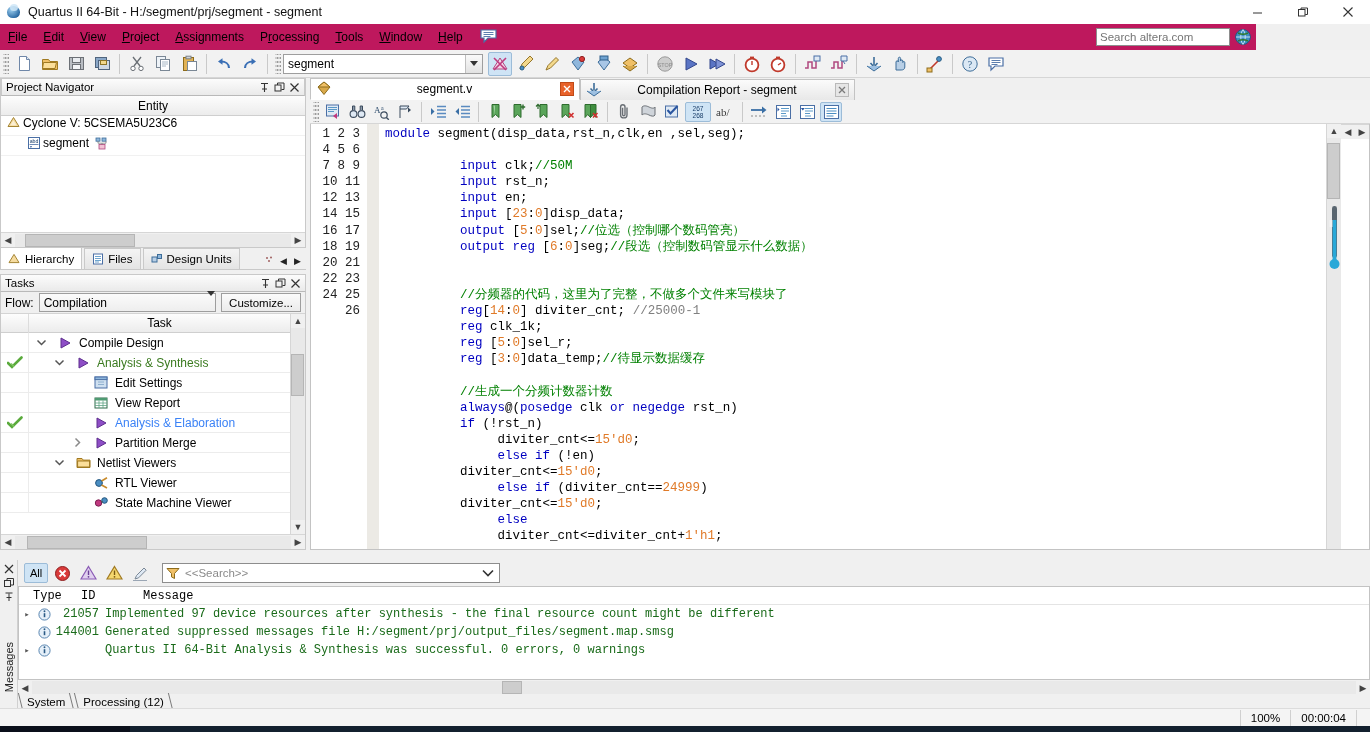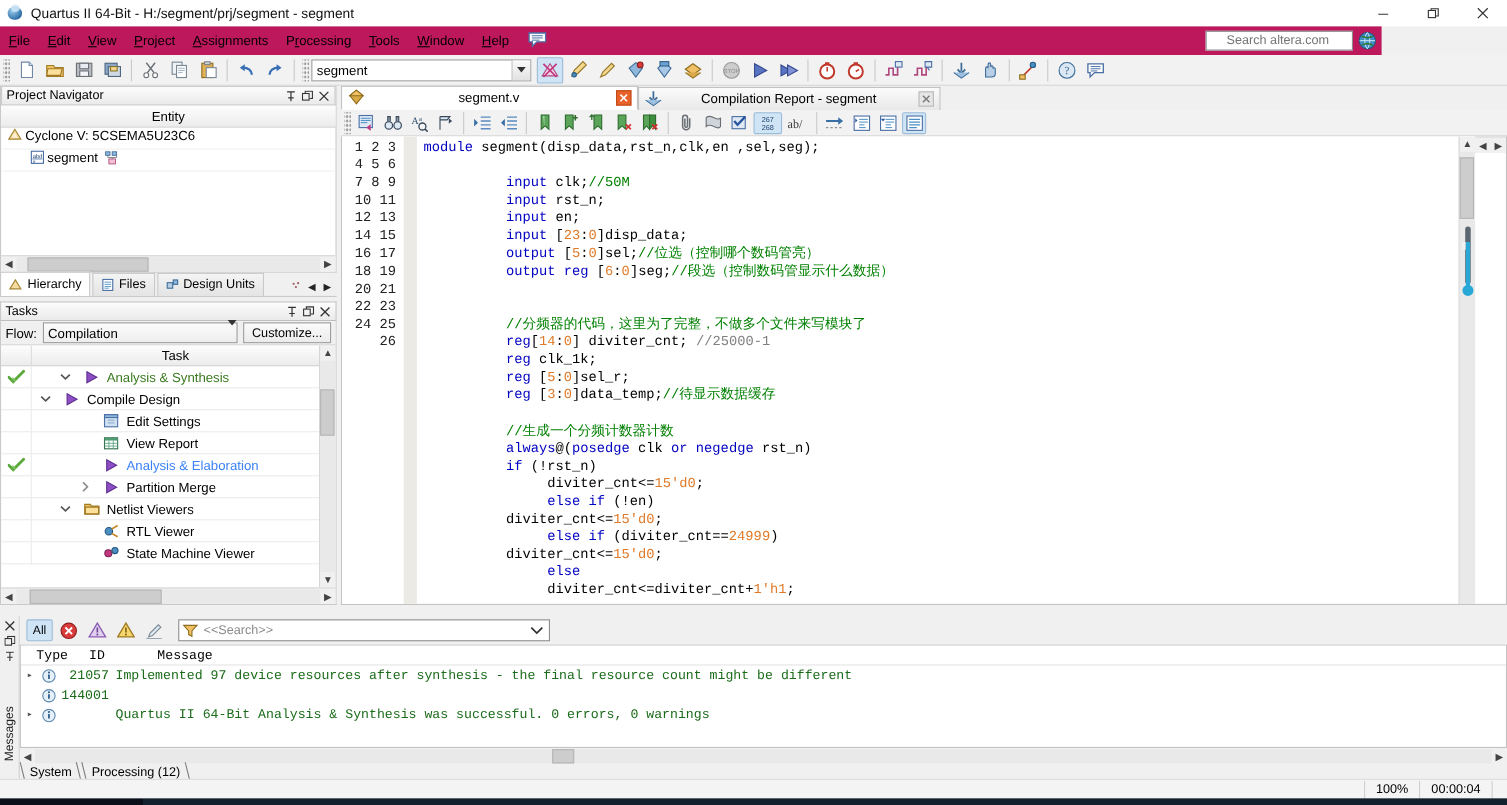--- a/index.html
+++ b/index.html
@@ -52,21 +52,21 @@
   }
   .menuitem u { text-decoration: underline; }
   .menu-note-icon {
     width: 20px; height: 18px; margin-left: 8px; position: relative;
   }
   .search-wrap {
     margin-left: auto; display: flex; align-items: center; padding-right: 4px;
   }
   .search-box {
     width: 134px; height: 18px; border: 1px solid #8d8d8d; background: #fff;
-    font-size: 11.5px; padding: 0 18px; color: #333; font-family: "Liberation Sans", sans-serif;
+    font-size: 11.5px; padding: 0 3px; color: #333; font-family: "Liberation Sans", sans-serif;
   }
   .globe-icon { width: 18px; height: 18px; margin-left: 4px; position: relative; }
 
   
   .toolbar {
     position: absolute; left: 0; top: 50px; width: 1370px; height: 28px;
     background: #f2f2f2; border-bottom: 1px solid #d6d6d6;
     display: flex; align-items: center;
   }
   .grip {
@@ -735,54 +735,54 @@
         <span class="btn-customize">Customize...</span>
       </div>
       <div class="task-table">
         <div class="tt-main">
           <div class="tt-head">
             <span class="c1"></span>
             <span class="c2">Task</span>
           </div>
           <div class="tt-rows" id="task-rows">
               <div class="tt-row">
+                <span class="tt-check"></span>
+                <span class="tt-label" style="padding-left:2px;color:#000000">
+                  <span class="tw">
+                    <svg width="11" height="11" viewBox="0 0 11 11">
+                      <path d="M1.5 3.5l4 4 4-4" fill="none" stroke="#555" stroke-width="1.5"></path>
+                    </svg>
+                  </span>
+                  <span class="tw">
+                    <svg width="13" height="12" viewBox="0 0 13 12">
+                      <path d="M2 1l9 5-9 5z" fill="#8e4ec6" stroke="#5e2f8e"></path>
+                    </svg>
+                  </span>
+                  <span>Compile Design</span>
+                </span>
+              </div>
+              <div class="tt-row">
                 <span class="tt-check">
                   <svg width="16" height="13" viewBox="0 0 16 13">
                     <path d="M1 7l4 4 9.5-9.5" fill="none" stroke="#5aaa3c" stroke-width="2.6" stroke-linecap="round"></path>
                     <path d="M4 7.5l3 3" fill="none" stroke="#7fc462" stroke-width="1.6"></path>
                   </svg>
                 </span>
                 <span class="tt-label" style="padding-left:20px;color:#3a7a1f">
                   <span class="tw">
                     <svg width="11" height="11" viewBox="0 0 11 11">
                       <path d="M1.5 3.5l4 4 4-4" fill="none" stroke="#555" stroke-width="1.5"></path>
                     </svg>
                   </span>
                   <span class="tw">
                     <svg width="13" height="12" viewBox="0 0 13 12">
                       <path d="M2 1l9 5-9 5z" fill="#8e4ec6" stroke="#5e2f8e"></path>
                     </svg>
                   </span>
                   <span>Analysis &amp; Synthesis</span>
-                </span>
-              </div>
-              <div class="tt-row">
-                <span class="tt-check"></span>
-                <span class="tt-label" style="padding-left:2px;color:#000000">
-                  <span class="tw">
-                    <svg width="11" height="11" viewBox="0 0 11 11">
-                      <path d="M1.5 3.5l4 4 4-4" fill="none" stroke="#555" stroke-width="1.5"></path>
-                    </svg>
-                  </span>
-                  <span class="tw">
-                    <svg width="13" height="12" viewBox="0 0 13 12">
-                      <path d="M2 1l9 5-9 5z" fill="#8e4ec6" stroke="#5e2f8e"></path>
-                    </svg>
-                  </span>
-                  <span>Compile Design</span>
                 </span>
               </div>
               <div class="tt-row">
                 <span class="tt-check"></span>
                 <span class="tt-label" style="padding-left:38px;color:#000000">
                   <span class="tw"></span>
                   <span class="tw">
                     <svg width="14" height="13" viewBox="0 0 14 13">
                       <rect x="1" y="1" width="12" height="11" fill="#cfe0f0" stroke="#4a6fa5"></rect>
                       <rect x="1" y="1" width="12" height="2.6" fill="#8fb7dc" stroke="#4a6fa5"></rect>
@@ -1238,20 +1238,21 @@
           <div class="mg-row">
             <span class="exp"></span>
             <span class="ico">
               <svg width="13" height="13" viewBox="0 0 13 13">
                 <circle cx="6.5" cy="6.5" r="5.6" fill="#e6f0f9" stroke="#5a86b0"></circle>
                 <path d="M6.5 5.2v4" stroke="#2b5b85" stroke-width="1.6"></path>
                 <circle cx="6.5" cy="3.3" r=".95" fill="#2b5b85"></circle>
               </svg>
             </span>
             <span class="mid">144001</span>
+            <span class="mtxt">Generated suppressed messages file H:/segment/prj/output_files/segment.map.smsg</span>
           </div>
           <div class="mg-row">
             <span class="exp">▸</span>
             <span class="ico">
               <svg width="13" height="13" viewBox="0 0 13 13">
                 <circle cx="6.5" cy="6.5" r="5.6" fill="#e6f0f9" stroke="#5a86b0"></circle>
                 <path d="M6.5 5.2v4" stroke="#2b5b85" stroke-width="1.6"></path>
                 <circle cx="6.5" cy="3.3" r=".95" fill="#2b5b85"></circle>
               </svg>
             </span>

